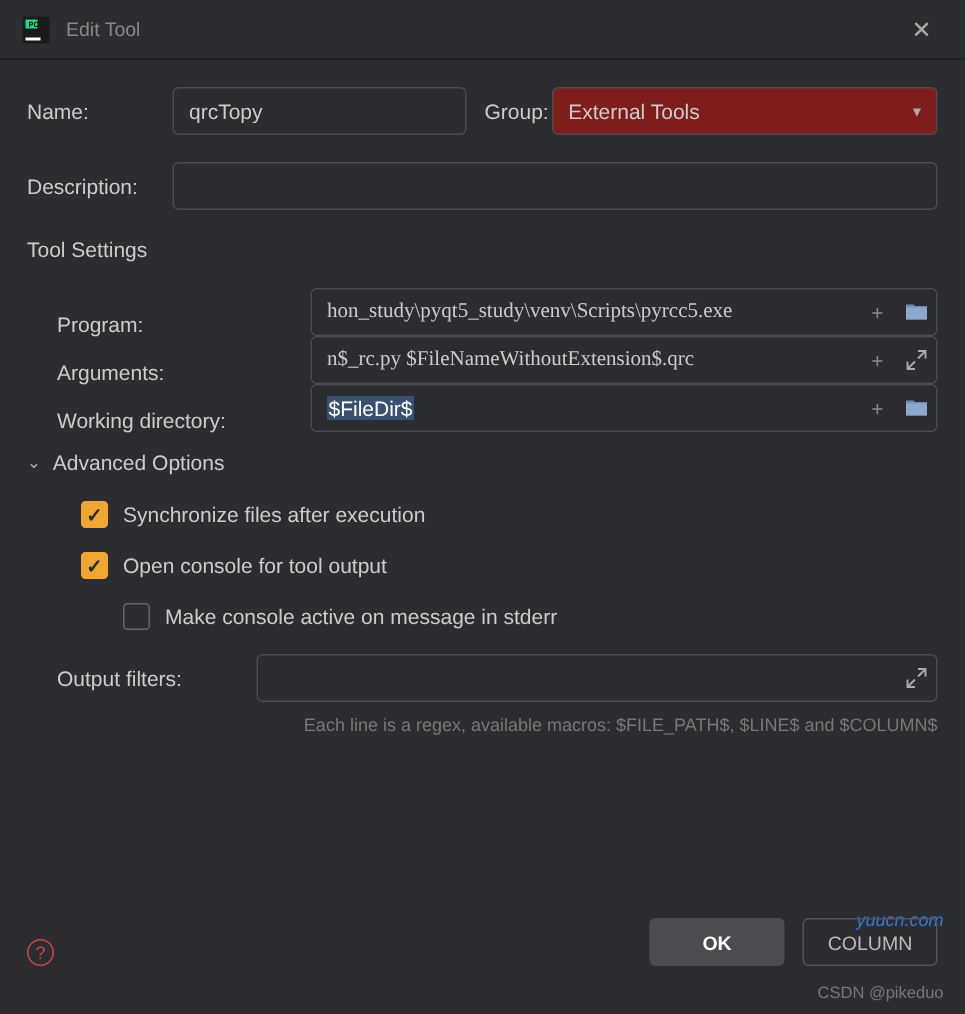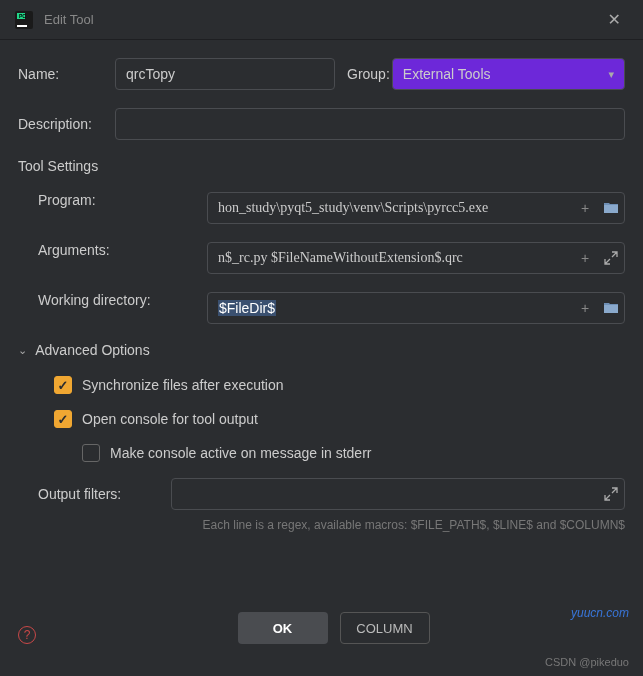--- a/index.html
+++ b/index.html
@@ -28,52 +28,52 @@
       display: flex;
       align-items: center;
       justify-content: center;
     }
     .title-text { color: #888; font-size: 13px; flex: 1; }
     .close-x { color: #aaa; font-size: 16px; cursor: pointer; padding: 4px 8px; }
     .content { padding: 18px 18px 0 18px; }
     .row { display: flex; align-items: center; margin-bottom: 18px; gap: 2px; }
     .label { color: #cccccc; font-size: 14px; }
     .name-label { width: 95px; }
-    .name-input { width: 220px; }
+    .name-input { width: 196px; }
     .group-label { margin-left: 10px; }
     .desc-label { width: 95px; }
     .input {
       background: #2b2d30;
       border: 1px solid #4a4c50;
       border-radius: 4px;
       color: #cccccc;
       font-size: 14px;
       padding: 6px 10px;
       height: 32px;
       font-family: inherit;
     }
     .select {
-      background: #6d28d9;
+      background: #7f1d1d;
       border: 1px solid #4a4c50;
       border-radius: 4px;
       color: #cccccc;
       font-size: 14px;
       padding: 6px 10px;
       height: 32px;
       flex: 1;
       display: flex;
       align-items: center;
       justify-content: space-between;
       cursor: pointer;
     }
     .chev-down { color: #aaa; font-size: 11px; }
     .desc-input { flex: 1; }
     .section-title { color: #cccccc; font-size: 14px; margin: 10px 0 18px 0; }
     .settings-block { padding-left: 20px; }
-    .set-row { display: flex; align-items: flex-start; margin-bottom: 18px; gap: 14px; }
+    .set-row { display: flex; align-items: flex-end; gap: 14px; }
     .set-label { width: 155px; color: #cccccc; font-size: 14px; }
     .input-group {
       flex: 1;
       display: flex;
       align-items: center;
       background: #2b2d30;
       border: 1px solid #4a4c50;
       border-radius: 4px;
       height: 32px;
       overflow: hidden;
@@ -124,21 +124,21 @@
     .out-label { width: 102px; color: #cccccc; font-size: 14px; }
     .hint { color: #777; font-size: 12px; text-align: right; margin: 8px 0 0 0; padding-right: 18px; }
     .watermark1 { position: absolute; right: 14px; bottom: 56px; color: #3b82f6; font-size: 12px; font-style: italic; opacity: 0.85; }
     .watermark2 { position: absolute; right: 14px; bottom: 8px; color: #777; font-size: 11px; }
     .footer {
       position: absolute;
       left: 0; right: 0; bottom: 22px;
       padding: 10px 18px;
       display: flex;
       align-items: center;
-      justify-content: center;
+      justify-content: flex-end;
       gap: 12px;
       margin-left: 24px;
     }
     .help-icon { position: absolute; left: 18px; bottom: 32px; color: #c94848; border: 1.5px solid #c94848; border-radius: 50%; width: 18px; height: 18px; display: flex; align-items: center; justify-content: center; font-size: 12px; cursor: pointer; }
     .btn {
       min-width: 90px;
       height: 32px;
       border-radius: 4px;
       font-size: 13px;
       cursor: pointer;

